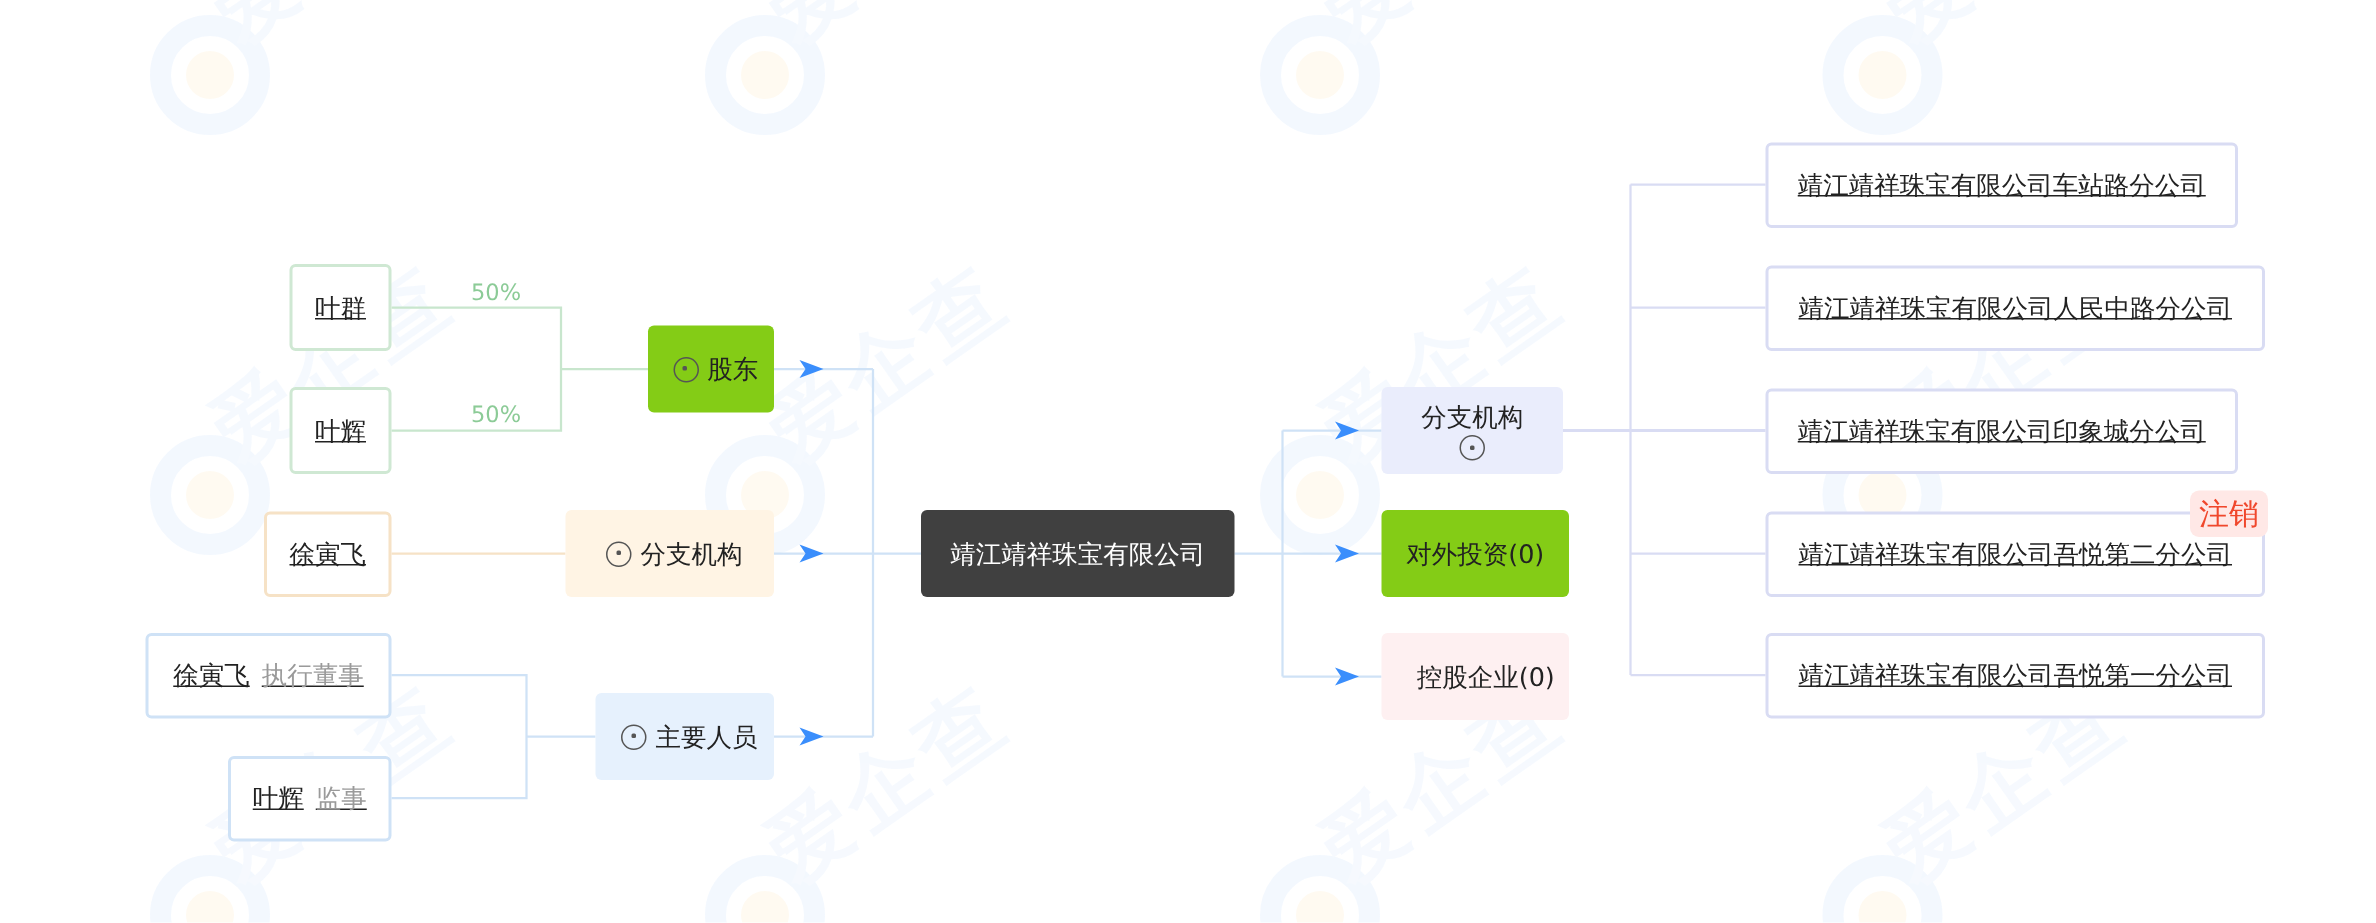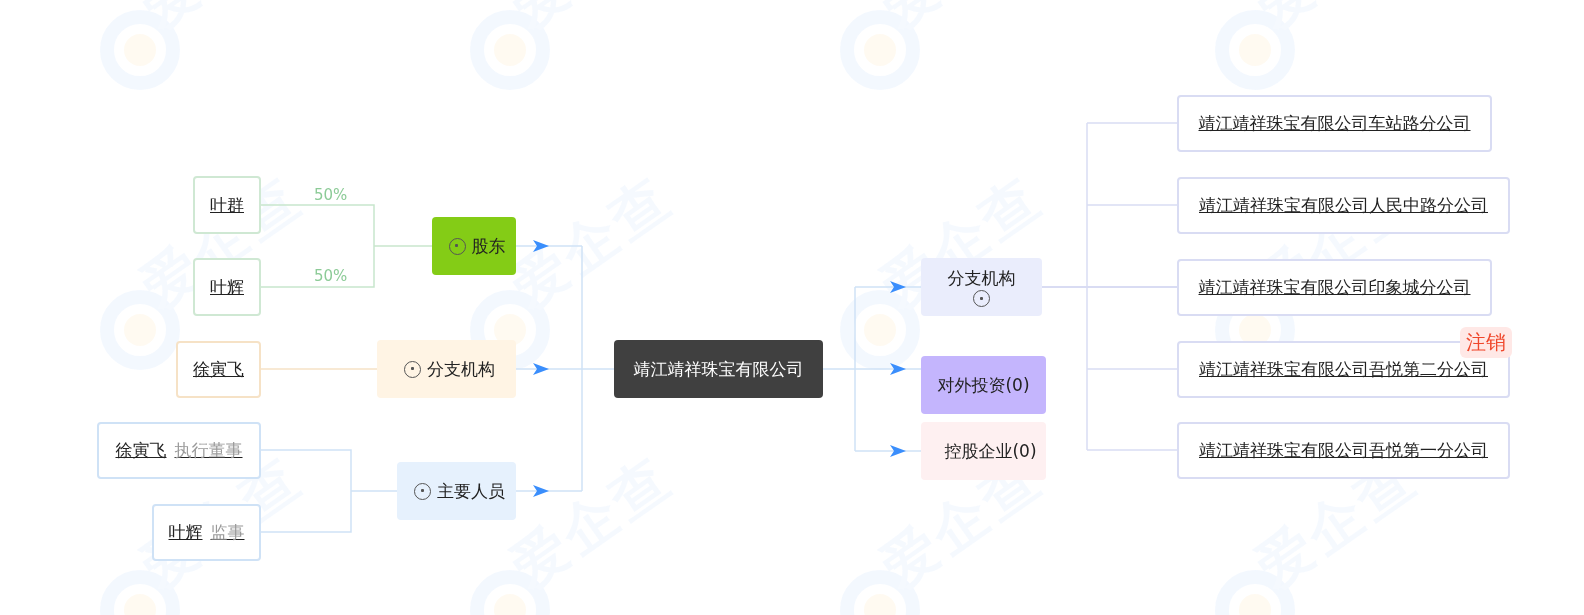--- a/index.html
+++ b/index.html
@@ -21,21 +21,21 @@
   .person { background: #fff; border: 2px solid; text-decoration: underline; }
   .green-b { border-color: #cfe8d3; }
   .orange-b { border-color: #f6e2c6; }
   .blue-b { border-color: #cfe2f6; }
   .purple-b { border-color: #d9dcf3; }
   .cat { border: none; }
   .cat-green { background: #84cc16; }
   .cat-orange { background: #fff4e4; }
   .cat-blue { background: #e6f1fd; }
   .cat-purple { background: #eaedfc; flex-direction: column; }
-  .cat-yellow { background: #c4b5fd; margin-top: 16px; }
+  .cat-yellow { background: #84cc16; }
   .cat-pink { background: #fef0f1; padding-left: 14px; }
   .center { background: #404040; color: #fff; border-radius: 4px; }
   .role { color: #9a9a9a; margin-left: 8px; }
   .pct { position: absolute; font-size: 15px; color: #8ccb97; }
   .toggle { display: inline-block; width: 17px; height: 17px; border: 1.5px solid #555; border-radius: 50%;
             position: relative; margin: 0 6px; }
   .toggle::after { content: ""; position: absolute; left: 5.5px; top: 5.5px; width: 3px; height: 3px; background: #555; border-radius: 1px; }
   .badge { position: absolute; background: #ffe8e6; color: #f0472c; font-size: 20px; padding: 2px 6px; border-radius: 6px; }
 </style>
 </head>

